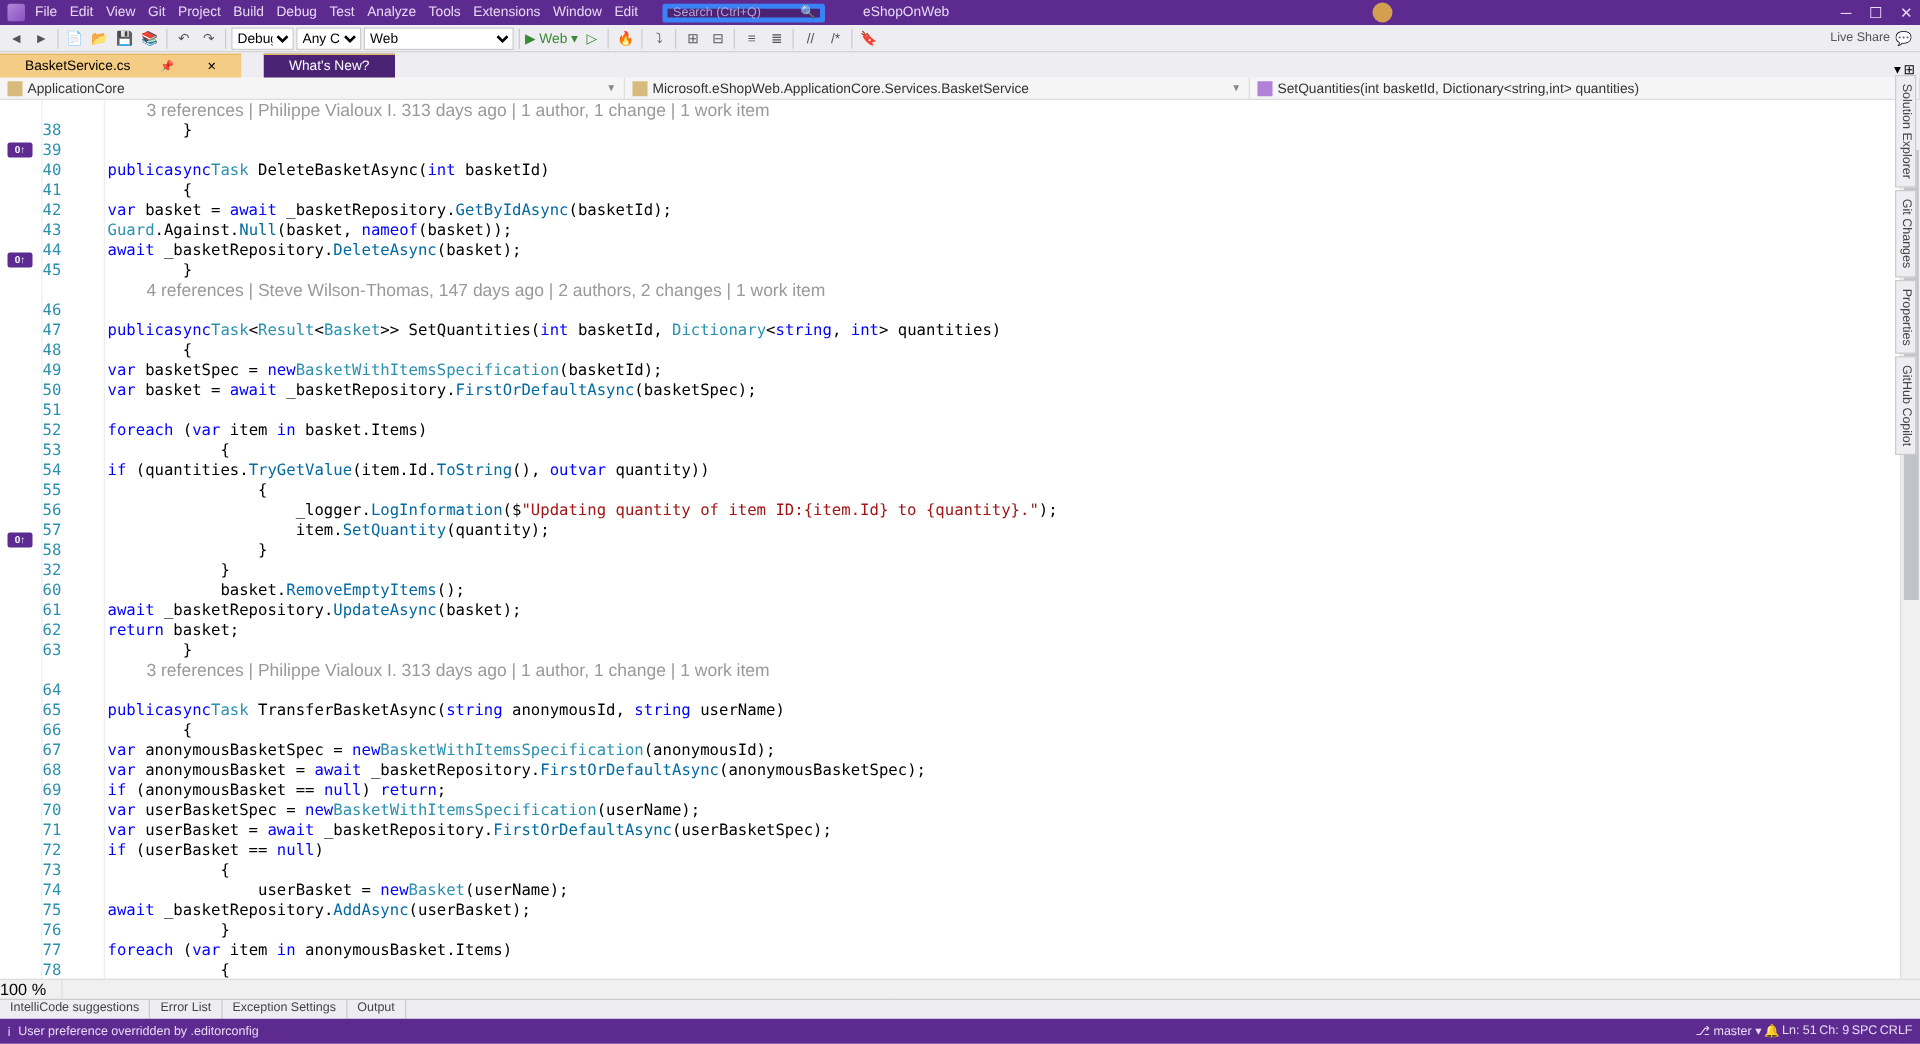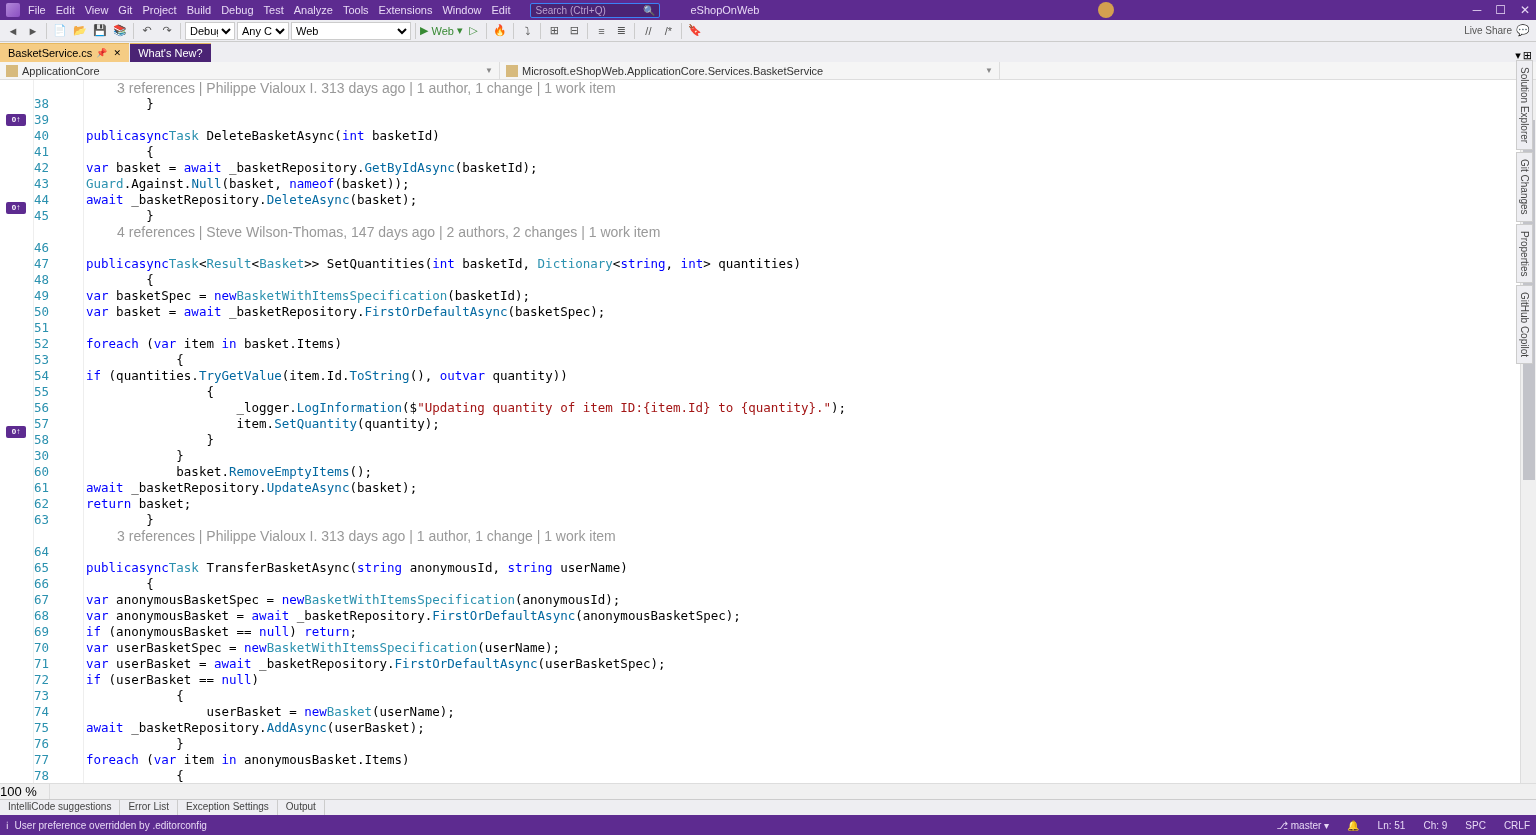--- a/index.html
+++ b/index.html
@@ -3,35 +3,35 @@
 <meta charset="utf-8">
 <style>
 * { margin: 0; padding: 0; box-sizing: border-box; }
 body { font-family: "Segoe UI", Arial, sans-serif; font-size: 11px; background: #ffffff; overflow: hidden; width: 1536px; height: 835px; }
 
 
 .titlebar { height: 20px; background: #5d2b90; display: flex; align-items: center; padding: 0 6px; color: #fff; }
 .titlebar .vs-logo { width: 14px; height: 14px; background: linear-gradient(135deg,#b389d9,#8a4fc2); margin-right: 8px; border-radius: 2px; }
 .titlebar .menu { display: flex; gap: 10px; font-size: 11px; }
 .titlebar .menu span { color: #e8d9f5; cursor: default; }
-.titlebar .search { margin-left: 20px; width: 130px; height: 15px; background: #4a2374; border: 1px solid #3b82f6; border-radius: 2px; padding: 0 4px; color: #b8a0d0; font-size: 10px; display: flex; align-items: center; justify-content: space-between; text-align: right; }
+.titlebar .search { margin-left: 20px; width: 130px; height: 15px; background: #4a2374; border: 4px solid #3b82f6; border-radius: 2px; padding: 0 4px; color: #b8a0d0; font-size: 10px; display: flex; align-items: center; justify-content: space-between; text-align: right; }
 .titlebar .project { margin-left: 30px; color: #e8d9f5; font-size: 11px; }
 .titlebar .win-controls { margin-left: auto; display: flex; gap: 14px; color: #e8d9f5; font-size: 12px; }
 .titlebar .avatar { width: 16px; height: 16px; border-radius: 50%; background: #d4a050; margin-left: auto; margin-right: 20px; }
 
 
 .toolbar { height: 22px; background: #eeeef2; border-bottom: 1px solid #ccc; display: flex; align-items: center; padding: 0 4px; gap: 2px; }
 .toolbar .btn { width: 18px; height: 18px; display: flex; align-items: center; justify-content: center; color: #555; font-size: 11px; }
 .toolbar .sep { width: 1px; height: 16px; background: #ccc; margin: 0 2px; }
 .toolbar select { height: 18px; font-size: 11px; border: 1px solid #ccc; background: #fff; }
 .toolbar .play { color: #388a34; display: flex; align-items: center; gap: 3px; font-size: 11px; }
 
 
 .tabrow { height: 20px; background: #eeeef2; display: flex; align-items: flex-end; position: relative; }
-.tabrow .tab { height: 19px; padding: 0 8px; display: flex; align-items: center; font-size: 11px; background: #f5cc84; color: #000; border-top: 1px solid #e5b860; margin-right: 1px; }
+.tabrow .tab { height: 19px; padding: 0 20px; display: flex; align-items: center; font-size: 11px; background: #f5cc84; color: #000; border-top: 1px solid #e5b860; margin-right: 18px; gap: 20px; }
 .tabrow .tab.inactive { background: #4a2374; color: #fff; }
 .tabrow .tab .close { margin-left: 6px; font-size: 9px; }
 .tabrow .tab .pin { margin-left: 4px; font-size: 9px; }
 .tabrow .rightbtns { margin-left: auto; display: flex; gap: 2px; padding-right: 4px; }
 
 
 .contextbar { height: 18px; background: #f5f5f5; border-bottom: 1px solid #ddd; display: flex; font-size: 11px; }
 .contextbar .dd { flex: 1; border-right: 1px solid #ddd; padding: 2px 6px; display: flex; align-items: center; color: #333; }
 .contextbar .dd .icon { width: 12px; height: 12px; background: #d7ba7d; margin-right: 4px; }
 .contextbar .dd .arrow { margin-left: auto; color: #888; font-size: 8px; }
@@ -61,21 +61,21 @@
 .hscroll-row { height: 16px; background: #f0f0f0; border-top: 1px solid #ddd; display: flex; }
 .hscroll-row .zoom { width: 50px; font-size: 13px; display: flex; align-items: center; padding: 0 0; border-right: 1px solid #ddd; }
 
 
 .bottom-tabs { height: 16px; background: #eeeef2; display: flex; font-size: 10px; border-top: 1px solid #ccc; }
 .bottom-tabs .btab { padding: 1px 8px; color: #444; border-right: 1px solid #ccc; }
 
 
 .statusbar { height: 20px; background: #5d2b90; color: #e8d9f5; display: flex; align-items: center; font-size: 10px; padding: 0 6px; }
 .statusbar .left { display: flex; align-items: center; gap: 6px; }
-.statusbar .right { margin-left: auto; display: flex; gap: 18px; }
+.statusbar .right { margin-left: auto; display: flex; gap: 2px; }
 
 
 .ind-badge { position: absolute; left: 6px; width: 20px; height: 12px; background: #5d2b90; color: #fff; font-size: 8px; font-weight: bold; text-align: center; border-radius: 2px; line-height: 12px; }
 </style>
 </head>
 <body>
 
 <div class="titlebar">
   <div class="vs-logo"></div>
   <div class="menu">
@@ -161,20 +161,25 @@
 
 <div class="contextbar">
   <div class="dd" style="flex:0 0 500px">
     <div class="icon"></div>
     <span>ApplicationCore</span>
     <span class="arrow">▼</span>
   </div>
   <div class="dd" style="flex:0 0 500px">
     <div class="icon" style="background:#d7ba7d"></div>
     <span>Microsoft.eShopWeb.ApplicationCore.Services.BasketService</span>
+    <span class="arrow">▼</span>
+  </div>
+  <div class="dd">
+    <div class="icon" style="background:#b180d7"></div>
+    <span>SetQuantities(int basketId, Dictionary&lt;string,int&gt; quantities)</span>
     <span class="arrow">▼</span>
   </div>
 </div>
 
 <div class="editor-wrap">
   <div class="indicator-margin" style="position:relative">
     <div class="ind-badge" style="top:34px">0↑</div>
     <div class="ind-badge" style="top:122px">0↑</div>
     <div class="ind-badge" style="top:346px">0↑</div>
   </div>
@@ -195,21 +200,21 @@
       <div class="line">49</div>
       <div class="line">50</div>
       <div class="line">51</div>
       <div class="line">52</div>
       <div class="line">53</div>
       <div class="line">54</div>
       <div class="line">55</div>
       <div class="line">56</div>
       <div class="line">57</div>
       <div class="line">58</div>
-      <div class="line">30</div>
+      <div class="line">32</div>
       <div class="line">60</div>
       <div class="line">61</div>
       <div class="line">62</div>
       <div class="line">63</div>
       <div class="line"></div>
       <div class="line">64</div>
       <div class="line">65</div>
       <div class="line">66</div>
       <div class="line">67</div>
       <div class="line">68</div>

